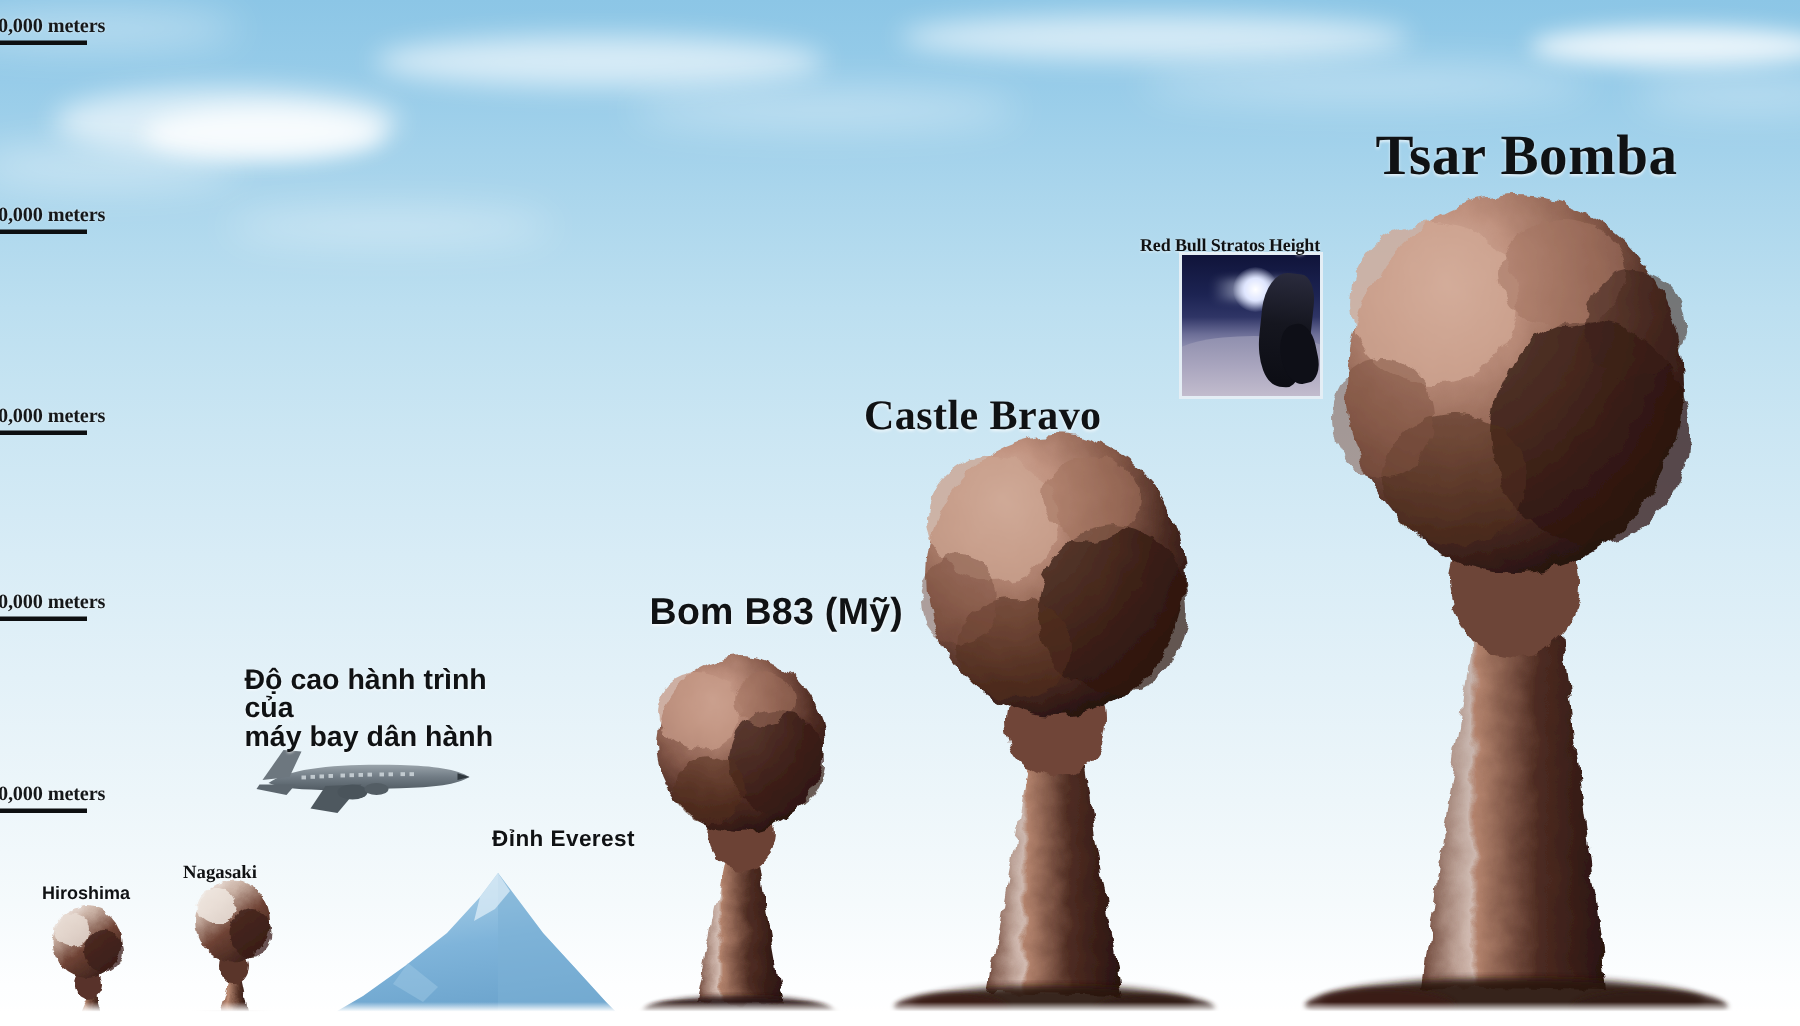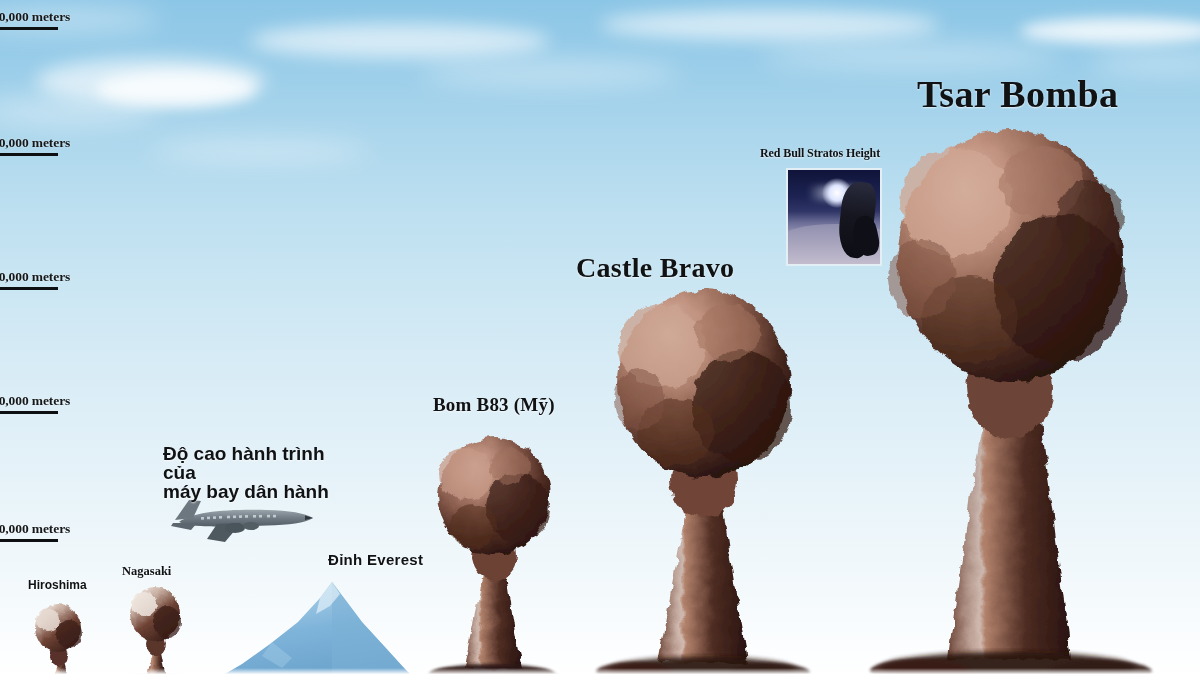--- a/index.html
+++ b/index.html
@@ -85,31 +85,32 @@
   
   .cap {
     position: absolute;
     white-space: nowrap;
     color: #101214;
   }
   .cap-serif {
     font-family: "Liberation Serif", serif;
     font-weight: 700;
     text-shadow: 0 1px 2px rgba(255,255,255,0.70);
+    margin-top: 10px;
   }
   .cap-sans {
     font-family: "Liberation Sans", sans-serif;
     font-weight: 700;
     text-shadow: 0 1px 2px rgba(255,255,255,0.75);
   }
 
   #tsar-bomba-title { left: 917px; top: 72px; font-size: 38px; letter-spacing: 0.4px; }
   #castle-bravo-title { left: 576px; top: 252px; font-size: 28px; letter-spacing: 0.3px; }
   #redbull-title { left: 760px; top: 146px; font-size: 12px; letter-spacing: -0.1px; }
-  #b83-title { left: 433px; top: 394px; font-size: 19px; letter-spacing: 0.2px; font-family: Liberation Serif, serif; }
+  #b83-title { left: 433px; top: 394px; font-size: 25px; letter-spacing: 0.2px; }
   #everest-title { left: 297px; top: 551px; font-size: 15px; letter-spacing: 0.3px; margin-left: 31px; }
   #plane-title {
     left: 163px; top: 444px; font-size: 19px; line-height: 19px;
     white-space: normal; width: 168px;
   }
   #hiroshima-title { left: 28px; top: 578px; font-size: 12px; font-family:Liberation Sans, sans-serif; }
   #nagasaki-title  { left: 122px; top: 564px; font-size: 12.5px; font-family:"Liberation Serif",serif; }
 
   
   #redbull-thumb {

